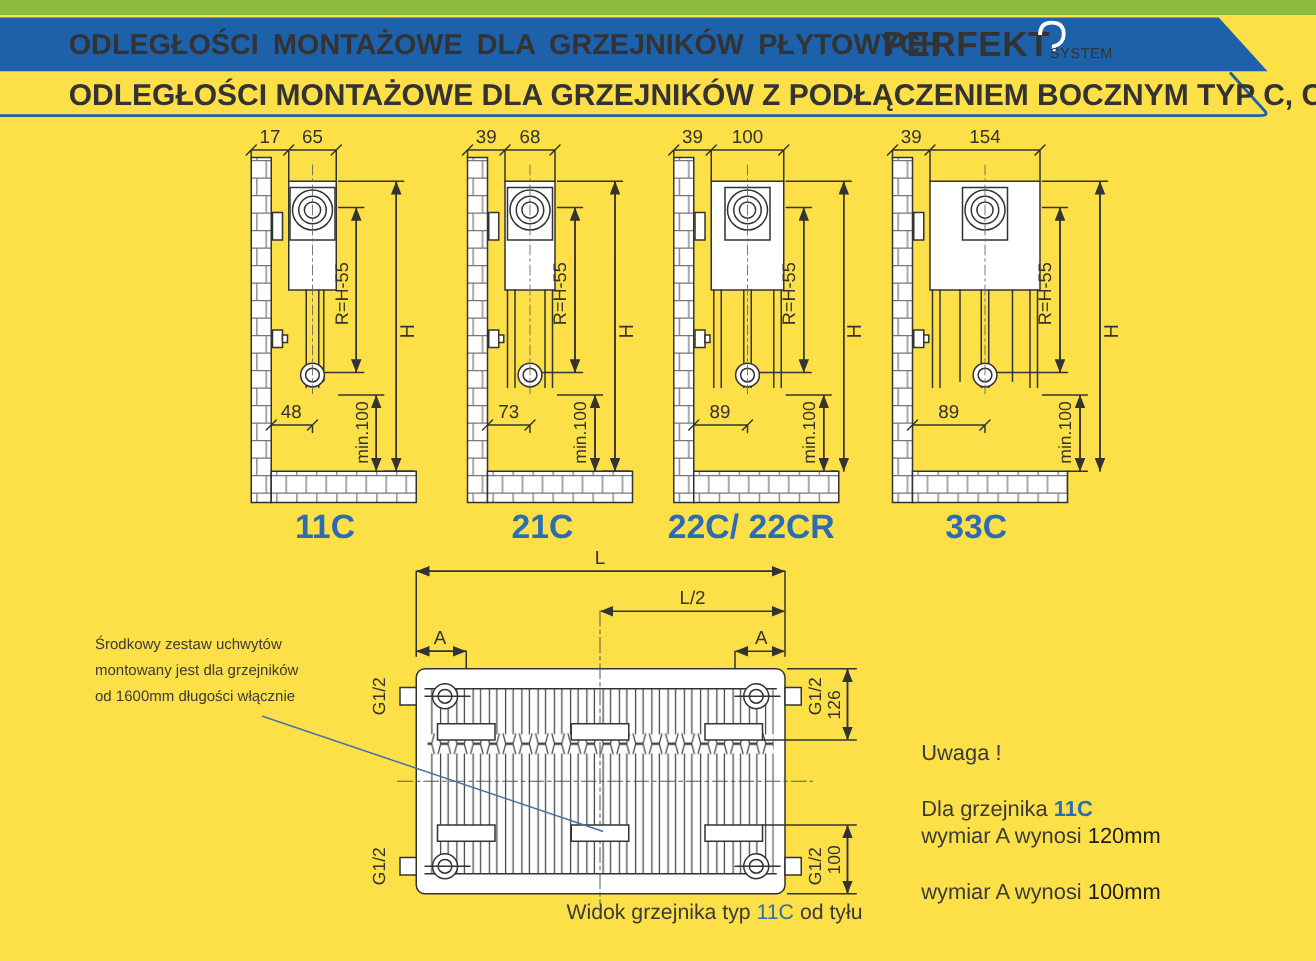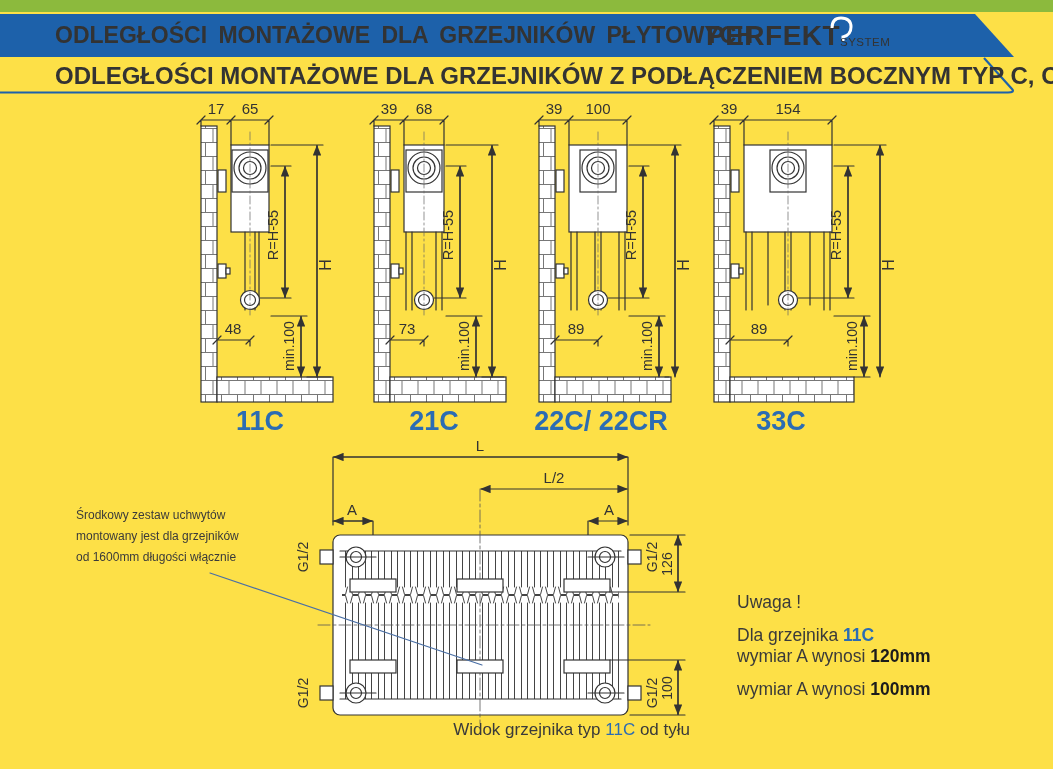--- a/index.html
+++ b/index.html
@@ -2,23 +2,23 @@
 <html><head>
 <meta charset="utf-8">
 <style>
   html,body{margin:0;padding:0;background:#fff;}
   #page{position:relative;width:1053px;height:769px;background:#fde047;overflow:hidden;
         font-family:"Liberation Sans",sans-serif;}
   svg text{font-family:"Liberation Sans",sans-serif;fill:#333;}
   .abs{position:absolute;}
   .note-left{left:76px;top:505px;font-size:12px;line-height:21px;color:#3a3a3a;}
   .note-right{left:737px;top:592px;font-size:17.5px;line-height:21px;color:#3a3a3a;}
-  .note-right .blk{margin-top:12px;}
+  .note-right .blk{margin-top:24px;}
   .t-blue{color:#2b6cb3;font-weight:bold;}
-  .t-val{color:#1c1c1c;font-weight:bold;}
+  .t-val{color:#1c1c1c;font-weight:normal;}
   .caption{left:290px;top:720px;width:400px;text-align:right;font-size:17px;color:#3a3a3a;}
   .dimtxt{font-size:15px;}
   .typelbl{font-size:27px;font-weight:bold;fill:#2b6cb3;}
 </style>
 </head>
 <body>
 
 <div id="page">
 
   <svg class="abs" style="left:0;top:0" width="1053" height="100">

